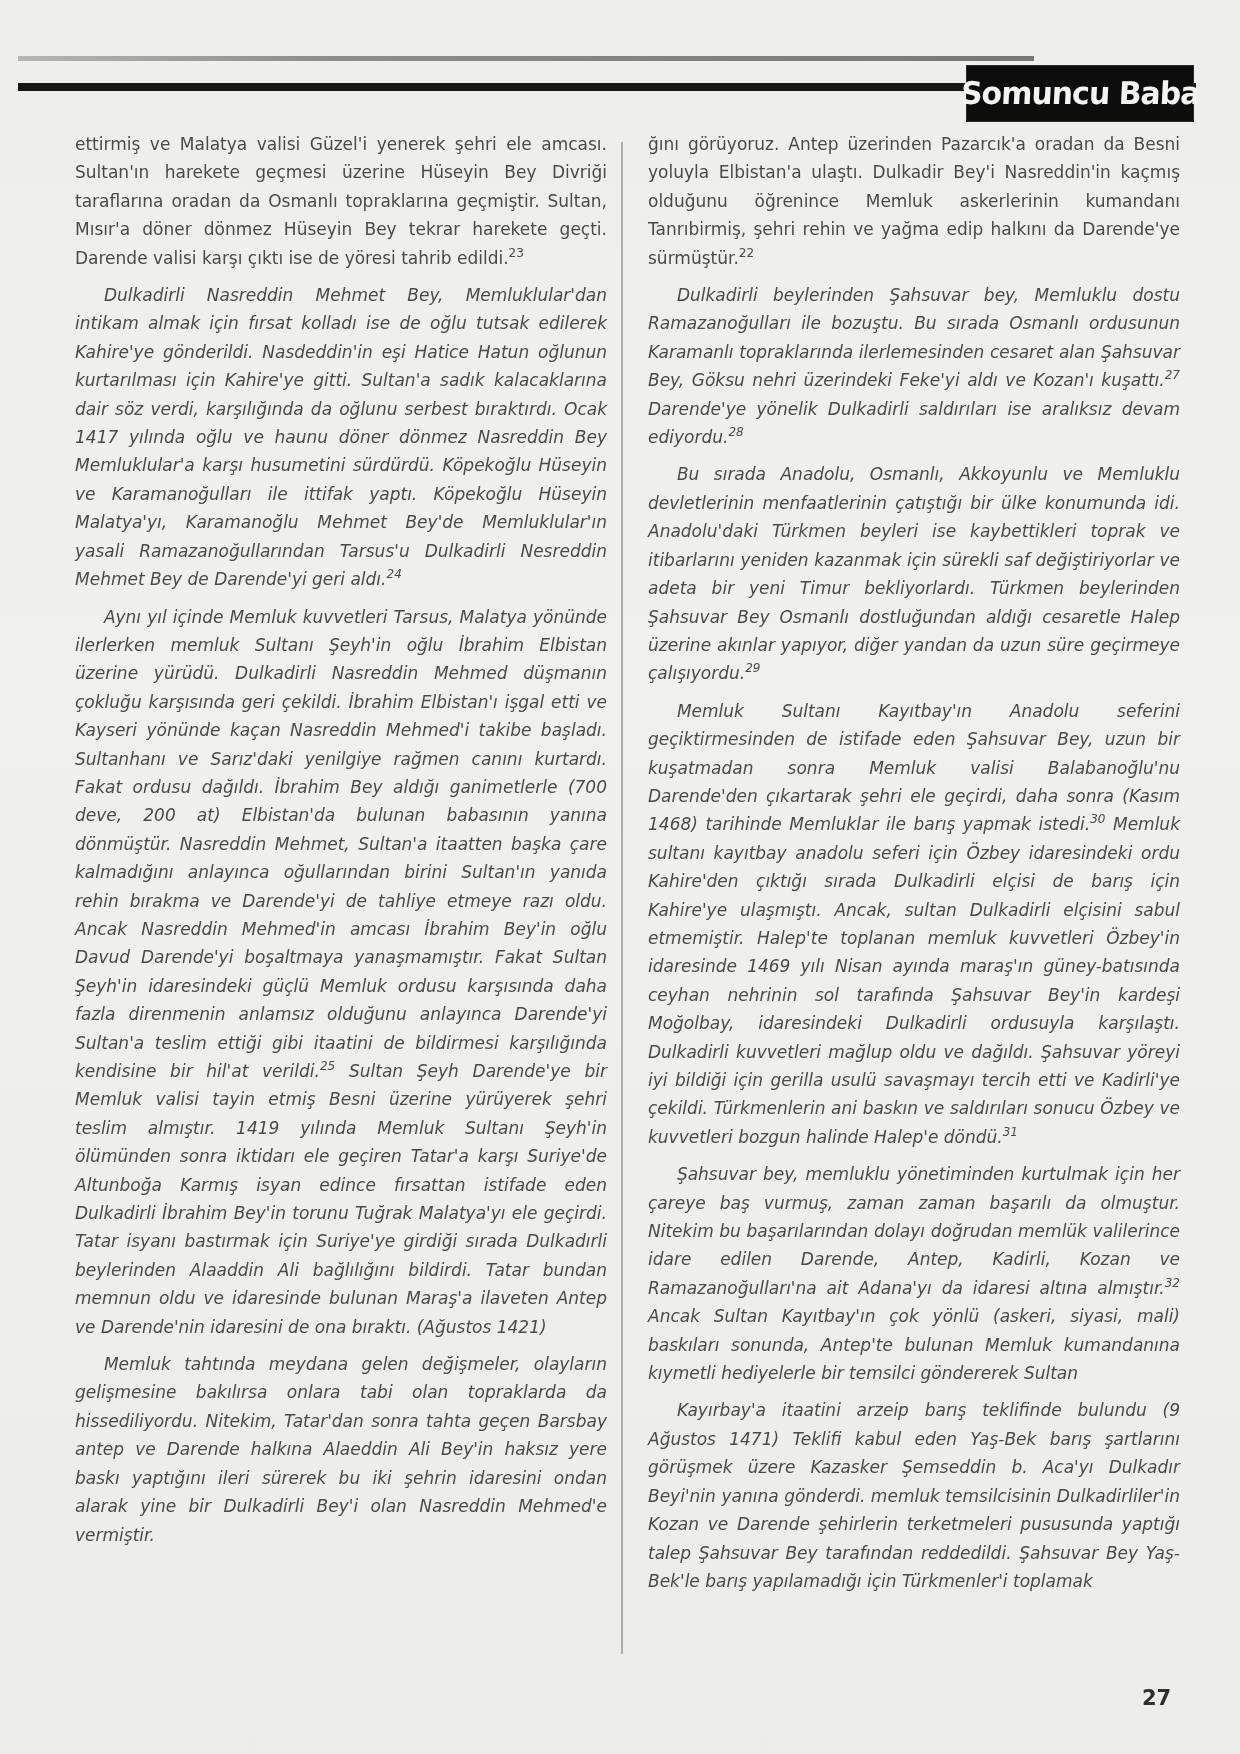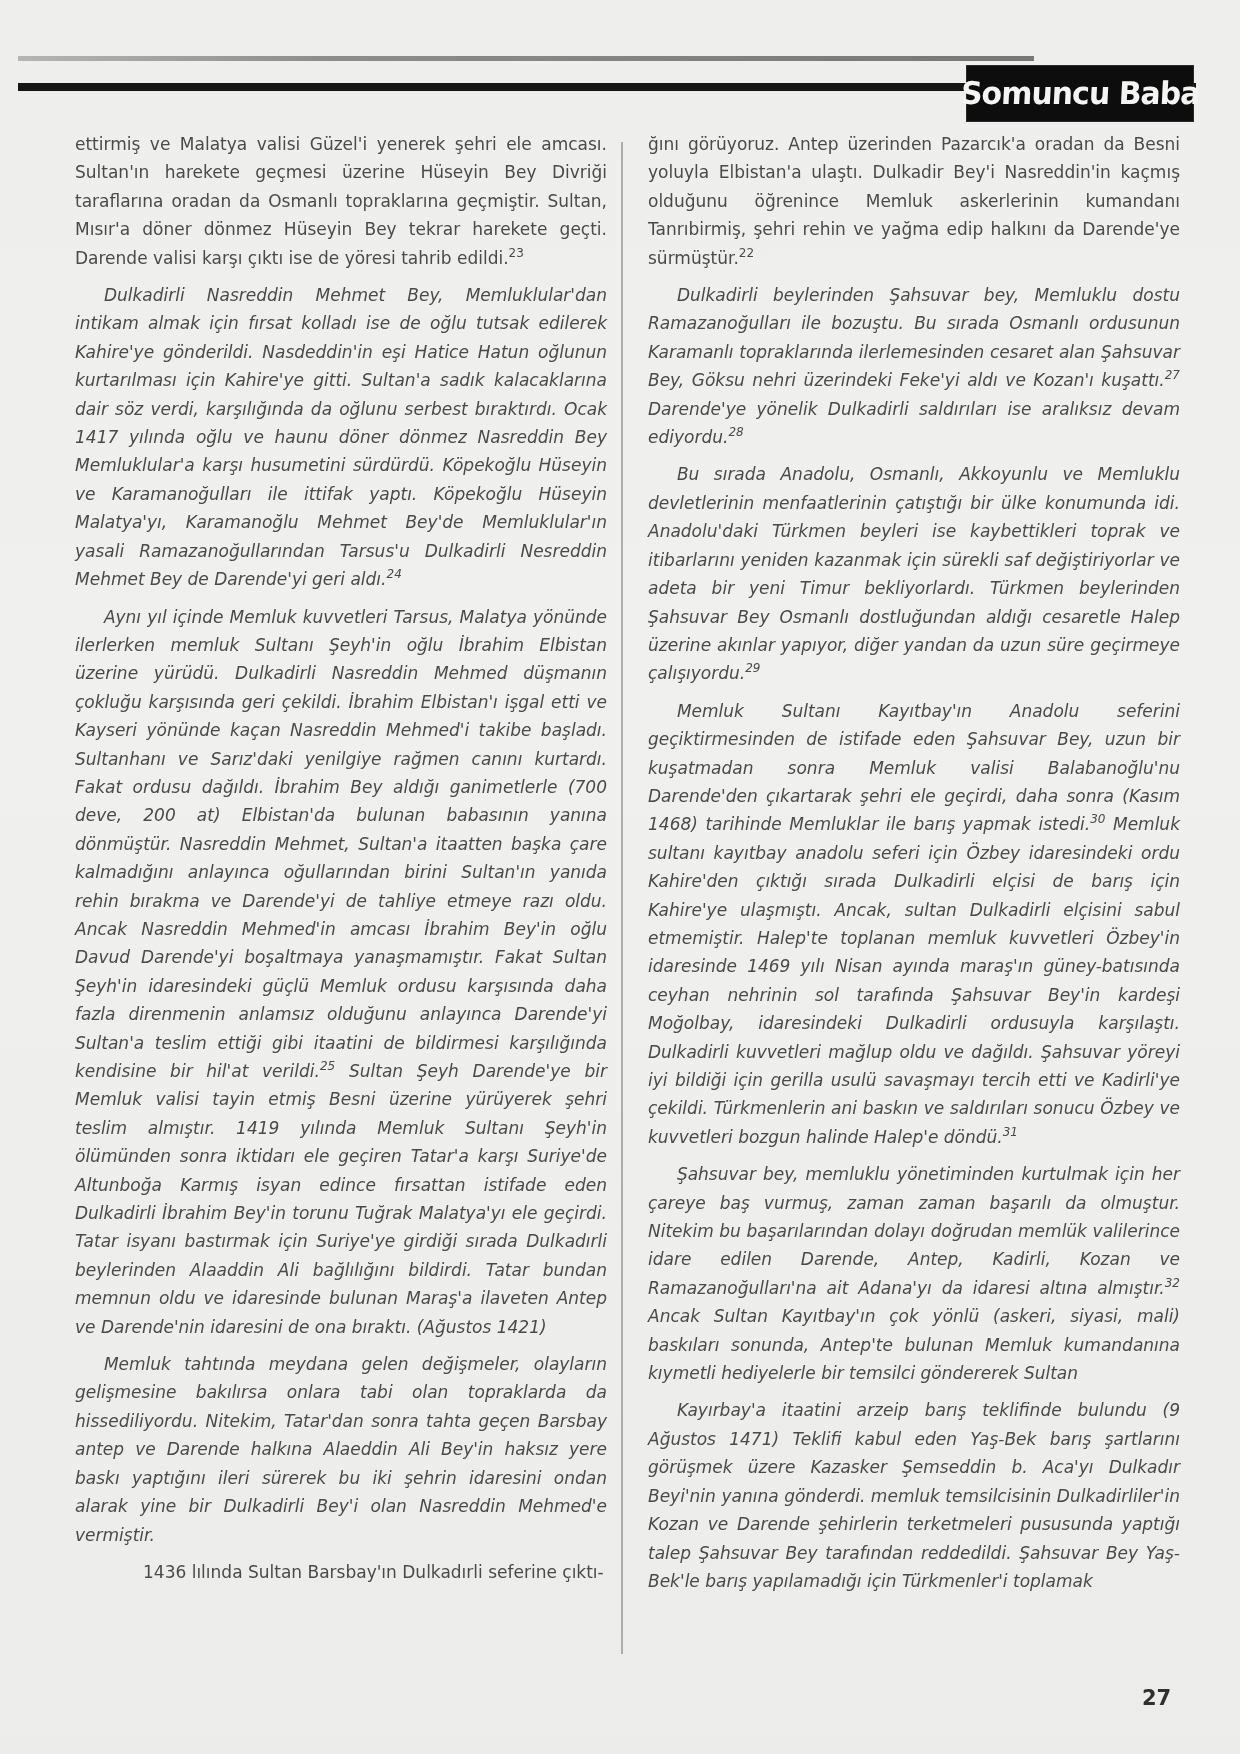--- a/index.html
+++ b/index.html
@@ -95,21 +95,20 @@
     <span class="title">Somuncu Baba</span>
   </div>
 
   <div class="divider"></div>
 
   <div class="col col-left" id="col-left">
       <p><span>ettirmiş ve Malatya valisi Güzel'i yenerek şehri ele amcası. Sultan'ın harekete geçmesi üzerine Hüseyin Bey Divriği taraflarına oradan da Osmanlı topraklarına geçmiştir. Sultan, Mısır'a döner dönmez Hüseyin Bey tekrar harekete geçti. Darende valisi karşı çıktı ise de yöresi tahrib edildi.</span><sup class="fn">23</sup></p>
       <p class="indent"><span>Dulkadirli Nasreddin Mehmet Bey, Memluklular'dan intikam almak için fırsat kolladı ise de oğlu tutsak edilerek Kahire'ye gönderildi. Nasdeddin'in eşi Hatice Hatun oğlunun kurtarılması için Kahire'ye gitti. Sultan'a sadık kalacaklarına dair söz verdi, karşılığında da oğlunu serbest bıraktırdı. Ocak 1417 yılında oğlu ve haunu döner dönmez Nasreddin Bey Memluklular'a karşı husumetini sürdürdü. Köpekoğlu Hüseyin ve Karamanoğulları ile ittifak yaptı. Köpekoğlu Hüseyin Malatya'yı, Karamanoğlu Mehmet Bey'de Memluklular'ın yasali Ramazanoğullarından Tarsus'u Dulkadirli Nesreddin Mehmet Bey de Darende'yi geri aldı.</span><sup class="fn">24</sup></p>
       <p class="indent"><span>Aynı yıl içinde Memluk kuvvetleri Tarsus, Malatya yönünde ilerlerken memluk Sultanı Şeyh'in oğlu İbrahim Elbistan üzerine yürüdü. Dulkadirli Nasreddin Mehmed düşmanın çokluğu karşısında geri çekildi. İbrahim Elbistan'ı işgal etti ve Kayseri yönünde kaçan Nasreddin Mehmed'i takibe başladı. Sultanhanı ve Sarız'daki yenilgiye rağmen canını kurtardı. Fakat ordusu dağıldı. İbrahim Bey aldığı ganimetlerle (700 deve, 200 at) Elbistan'da bulunan babasının yanına dönmüştür. Nasreddin Mehmet, Sultan'a itaatten başka çare kalmadığını anlayınca oğullarından birini Sultan'ın yanıda rehin bırakma ve Darende'yi de tahliye etmeye razı oldu. Ancak Nasreddin Mehmed'in amcası İbrahim Bey'in oğlu Davud Darende'yi boşaltmaya yanaşmamıştır. Fakat Sultan Şeyh'in idaresindeki güçlü Memluk ordusu karşısında daha fazla direnmenin anlamsız olduğunu anlayınca Darende'yi Sultan'a teslim ettiği gibi itaatini de bildirmesi karşılığında kendisine bir hil'at verildi.</span><sup class="fn">25</sup><span> Sultan Şeyh Darende'ye bir Memluk valisi tayin etmiş Besni üzerine yürüyerek şehri teslim almıştır. 1419 yılında Memluk Sultanı Şeyh'in ölümünden sonra iktidarı ele geçiren Tatar'a karşı Suriye'de Altunboğa Karmış isyan edince fırsattan istifade eden Dulkadirli İbrahim Bey'in torunu Tuğrak Malatya'yı ele geçirdi. Tatar isyanı bastırmak için Suriye'ye girdiği sırada Dulkadırli beylerinden Alaaddin Ali bağlılığını bildirdi. Tatar bundan memnun oldu ve idaresinde bulunan Maraş'a ilaveten Antep ve Darende'nin idaresini de ona bıraktı. (Ağustos 1421)</span></p>
       <p class="indent"><span>Memluk tahtında meydana gelen değişmeler, olayların gelişmesine bakılırsa onlara tabi olan topraklarda da hissediliyordu. Nitekim, Tatar'dan sonra tahta geçen Barsbay antep ve Darende halkına Alaeddin Ali Bey'in haksız yere baskı yaptığını ileri sürerek bu iki şehrin idaresini ondan alarak yine bir Dulkadirli Bey'i olan Nasreddin Mehmed'e vermiştir.</span></p>
-      <p class="indent-wide"><span>1436 lılında Sultan Barsbay'ın Dulkadırli seferine çıktı-</span></p>
     </div>
   <div class="col col-right" id="col-right">
       <p><span>ğını görüyoruz. Antep üzerinden Pazarcık'a oradan da Besni yoluyla Elbistan'a ulaştı. Dulkadir Bey'i Nasreddin'in kaçmış olduğunu öğrenince Memluk askerlerinin kumandanı Tanrıbirmiş, şehri rehin ve yağma edip halkını da Darende'ye sürmüştür.</span><sup class="fn">22</sup></p>
       <p class="indent"><span>Dulkadirli beylerinden Şahsuvar bey, Memluklu dostu Ramazanoğulları ile bozuştu. Bu sırada Osmanlı ordusunun Karamanlı topraklarında ilerlemesinden cesaret alan Şahsuvar Bey, Göksu nehri üzerindeki Feke'yi aldı ve Kozan'ı kuşattı.</span><sup class="fn">27</sup><span> Darende'ye yönelik Dulkadirli saldırıları ise aralıksız devam ediyordu.</span><sup class="fn">28</sup></p>
       <p class="indent"><span>Bu sırada Anadolu, Osmanlı, Akkoyunlu ve Memluklu devletlerinin menfaatlerinin çatıştığı bir ülke konumunda idi. Anadolu'daki Türkmen beyleri ise kaybettikleri toprak ve itibarlarını yeniden kazanmak için sürekli saf değiştiriyorlar ve adeta bir yeni Timur bekliyorlardı. Türkmen beylerinden Şahsuvar Bey Osmanlı dostluğundan aldığı cesaretle Halep üzerine akınlar yapıyor, diğer yandan da uzun süre geçirmeye çalışıyordu.</span><sup class="fn">29</sup></p>
       <p class="indent"><span>Memluk Sultanı Kayıtbay'ın Anadolu seferini geçiktirmesinden de istifade eden Şahsuvar Bey, uzun bir kuşatmadan sonra Memluk valisi Balabanoğlu'nu Darende'den çıkartarak şehri ele geçirdi, daha sonra (Kasım 1468) tarihinde Memluklar ile barış yapmak istedi.</span><sup class="fn">30</sup><span> Memluk sultanı kayıtbay anadolu seferi için Özbey idaresindeki ordu Kahire'den çıktığı sırada Dulkadirli elçisi de barış için Kahire'ye ulaşmıştı. Ancak, sultan Dulkadirli elçisini sabul etmemiştir. Halep'te toplanan memluk kuvvetleri Özbey'in idaresinde 1469 yılı Nisan ayında maraş'ın güney-batısında ceyhan nehrinin sol tarafında Şahsuvar Bey'in kardeşi Moğolbay, idaresindeki Dulkadirli ordusuyla karşılaştı. Dulkadirli kuvvetleri mağlup oldu ve dağıldı. Şahsuvar yöreyi iyi bildiği için gerilla usulü savaşmayı tercih etti ve Kadirli'ye çekildi. Türkmenlerin ani baskın ve saldırıları sonucu Özbey ve kuvvetleri bozgun halinde Halep'e döndü.</span><sup class="fn">31</sup></p>
       <p class="indent"><span>Şahsuvar bey, memluklu yönetiminden kurtulmak için her çareye baş vurmuş, zaman zaman başarılı da olmuştur. Nitekim bu başarılarından dolayı doğrudan memlük valilerince idare edilen Darende, Antep, Kadirli, Kozan ve Ramazanoğulları'na ait Adana'yı da idaresi altına almıştır.</span><sup class="fn">32</sup><span> Ancak Sultan Kayıtbay'ın çok yönlü (askeri, siyasi, mali) baskıları sonunda, Antep'te bulunan Memluk kumandanına kıymetli hediyelerle bir temsilci göndererek Sultan</span></p>
       <p class="indent"><span>Kayırbay'a itaatini arzeip barış teklifinde bulundu (9 Ağustos 1471) Teklifi kabul eden Yaş-Bek barış şartlarını görüşmek üzere Kazasker Şemseddin b. Aca'yı Dulkadır Beyi'nin yanına gönderdi. memluk temsilcisinin Dulkadirliler'in Kozan ve Darende şehirlerin terketmeleri pususunda yaptığı talep Şahsuvar Bey tarafından reddedildi. Şahsuvar Bey Yaş-Bek'le barış yapılamadığı için Türkmenler'i toplamak</span></p>
     </div>
 

